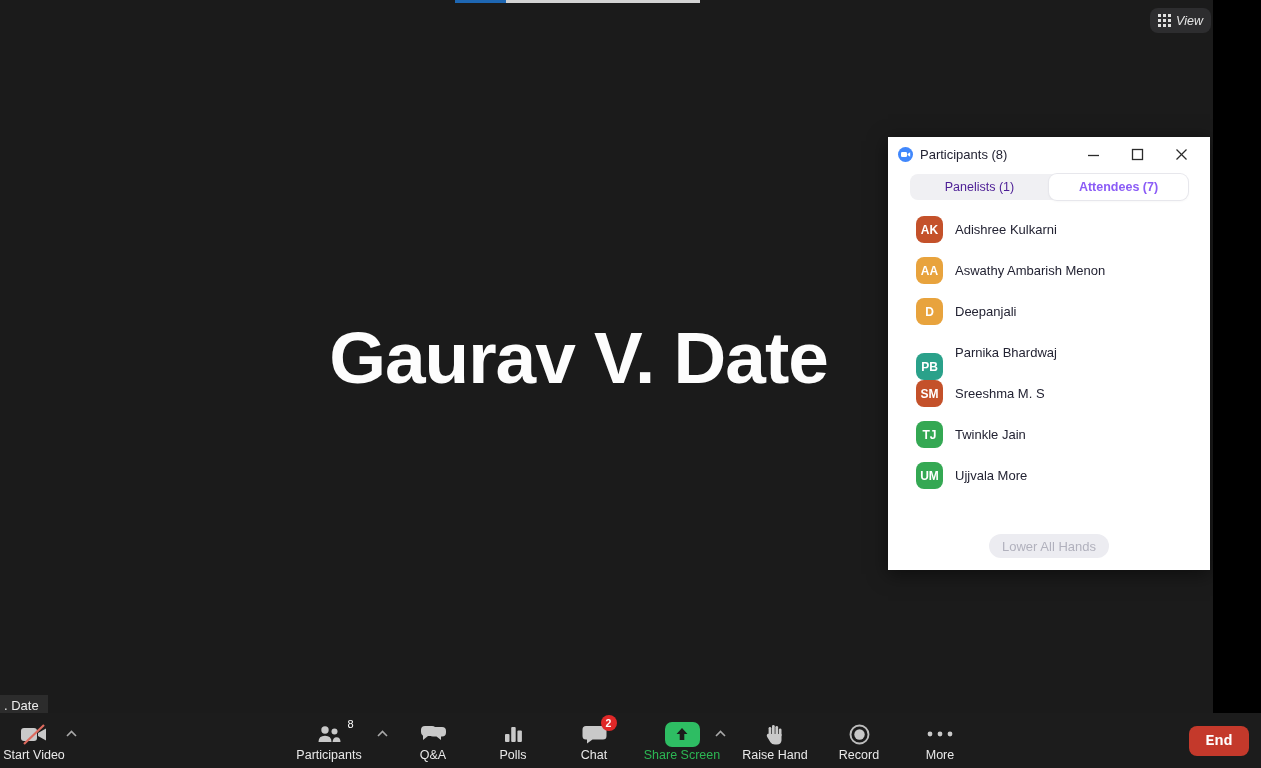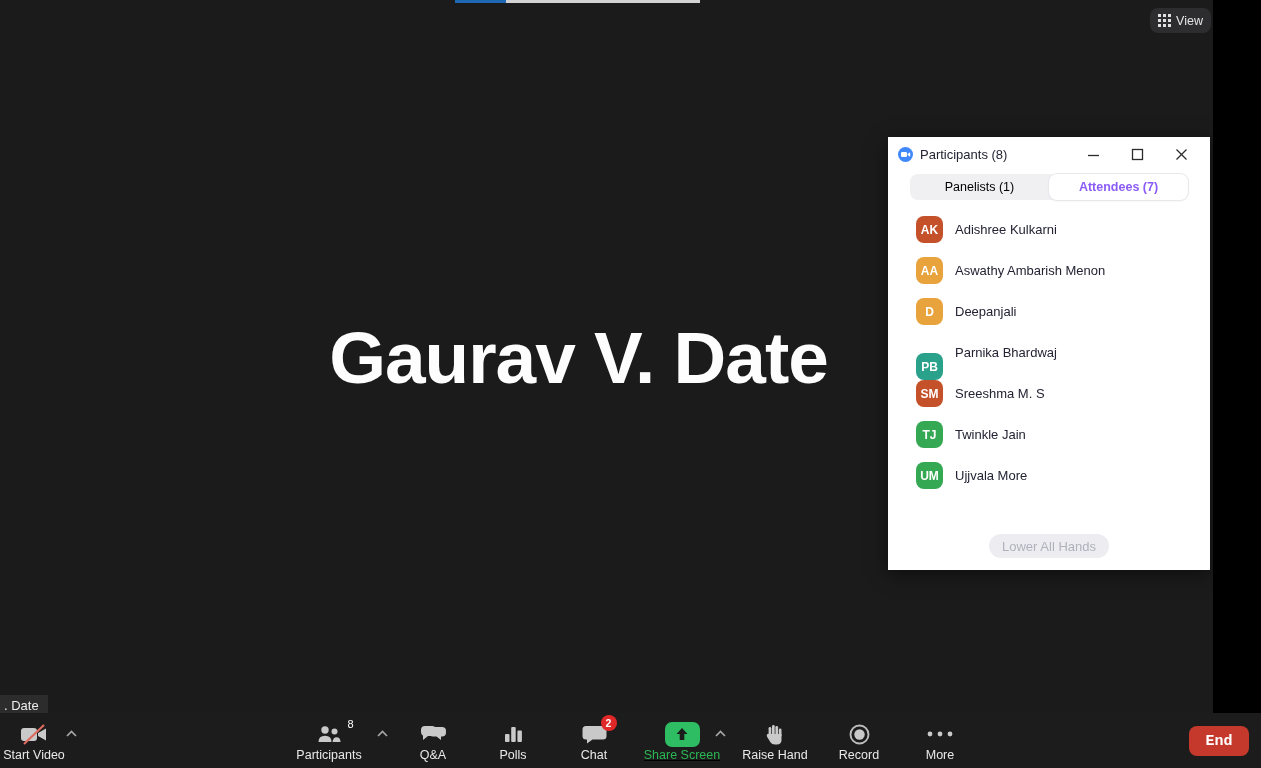--- a/index.html
+++ b/index.html
@@ -8,42 +8,42 @@
   .root { position:relative; width:1261px; height:768px; background:#000; }
 
   
   .stage { position:absolute; left:0; top:0; width:1213px; height:713px; background:#1b1b1b; }
   .edge-bar { position:absolute; top:0; height:3px; }
   .edge-bar.blue  { left:455px; width:51px; background:#1e67b3; }
   .edge-bar.white { left:506px; width:194px; background:#d3d3d3; }
 
   .view-btn { position:absolute; left:1150px; top:8px; height:25px; width:61px;
               background:#2d2d2f; border-radius:8px; display:flex; align-items:center;
-              justify-content:center; gap:5px; color:#e6e6e6; font-size:12.5px; cursor:default; }
+              justify-content:center; gap:5px; color:#e6e6e6; font-size:12.5px; cursor:default;font-style:italic; }
 
   .speaker-name { position:absolute; left:0; top:320px; width:1157px; text-align:center;
                   color:#fdfdfd; font-size:73px; font-weight:700; letter-spacing:-1px;
                   white-space:nowrap; line-height:1.05; }
 
   .name-tag { position:absolute; left:0; top:695px; height:20px; background:#2c2c2c;
               color:#ececec; font-size:13px; display:inline-flex; align-items:center;
               padding:0 9px 0 4px; }
 
   
   .panel { position:absolute; left:888px; top:137px; width:322px; height:433px;
            background:#fff; box-shadow:0 4px 18px rgba(0,0,0,.5); color:#232333; }
   .panel-header { display:flex; align-items:center; height:30px; padding:4px 22px 0 10px; }
   .panel-title { margin-left:7px; font-size:13px; color:#232333; }
   .win-controls { margin-left:auto; display:flex; align-items:center; gap:31px; }
   .win-controls svg { display:block; cursor:default; }
 
   .tabs { margin:7px 22px 0 22px; height:26px; background:#f0f0f3; border-radius:8px;
           display:flex; }
   .tab { flex:1; display:flex; align-items:center; justify-content:center;
-         font-size:12.5px; color:#000000; border-radius:8px; cursor:default; }
+         font-size:12.5px; color:#4c1d95; border-radius:8px; cursor:default; }
   .tab.active { background:#fff; color:#2d6fd3; font-weight:700;
                 box-shadow:0 0 0 1px #e7e7ec, 0 1px 3px rgba(0,0,0,.06); }
 
   .attendee-list { margin-top:9px; }
   .attendee-row { display:flex; align-items:center; height:41px; padding-left:28px; }
   .avatar { width:27px; height:27px; border-radius:8px; display:flex; align-items:center;
             justify-content:center; color:#fff; font-weight:700; font-size:12px; flex:0 0 27px; }
   .attendee-name { margin-left:12px; font-size:13px; color:#232333; }
 
   .lower-btn { position:absolute; left:50%; transform:translateX(-50%); top:397px;
@@ -234,21 +234,21 @@
     <div class="tb-btn" style="left:564px; width:60px;">
       <div class="tb-icon">
         <svg width="25" height="19" viewBox="0 0 25 19">
           <path d="M4 1 h17 a3.5 3.5 0 0 1 3.5 3.5 v6.5 a3.5 3.5 0 0 1 -3.5 3.5 h-10.5 l-5.5 4 v-4 h-1 a3.5 3.5 0 0 1 -3.5 -3.5 v-6.5 a3.5 3.5 0 0 1 3.5 -3.5 z" fill="#c9c9c9"></path>
         </svg>
         <div class="chat-badge" style="background: rgb(224, 40, 40);">2</div>
       </div>
       <div class="tb-label">Chat</div>
     </div>
 
-    <div class="tb-btn" style="left:637px; width:90px;text-decoration:underline;">
+    <div class="tb-btn" style="left:637px; width:90px;">
       <div class="tb-icon">
         <div class="share-box" style="background: rgb(46, 189, 99);">
           <svg width="14" height="14" viewBox="0 0 14 14">
             <path d="M7 1 L12.5 7 H9.3 V13 H4.7 V7 H1.5 Z" fill="#1c1c1c"></path>
           </svg>
         </div>
       </div>
       <div class="tb-label green" style="color: rgb(44, 182, 83);">Share Screen</div>
     </div>
     <div class="chev" style="left:713px;">

